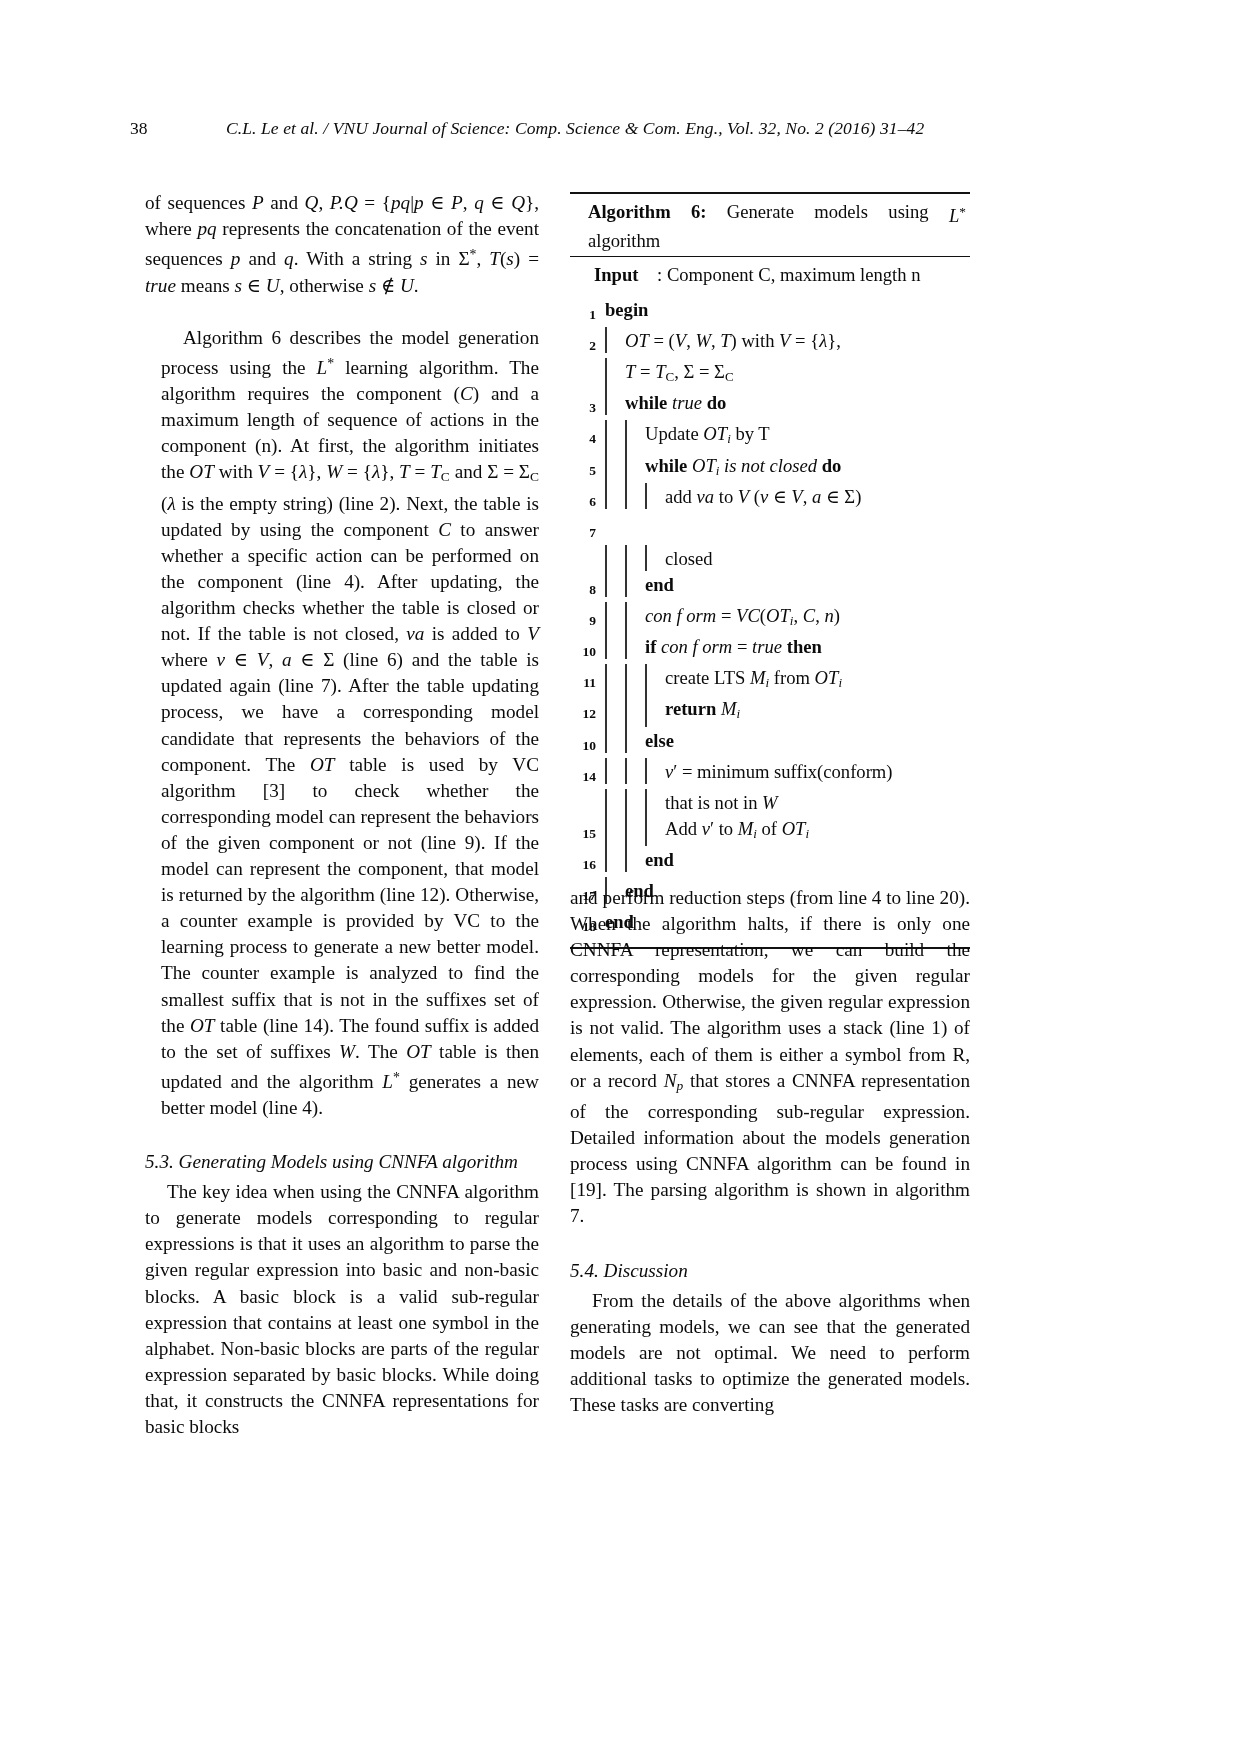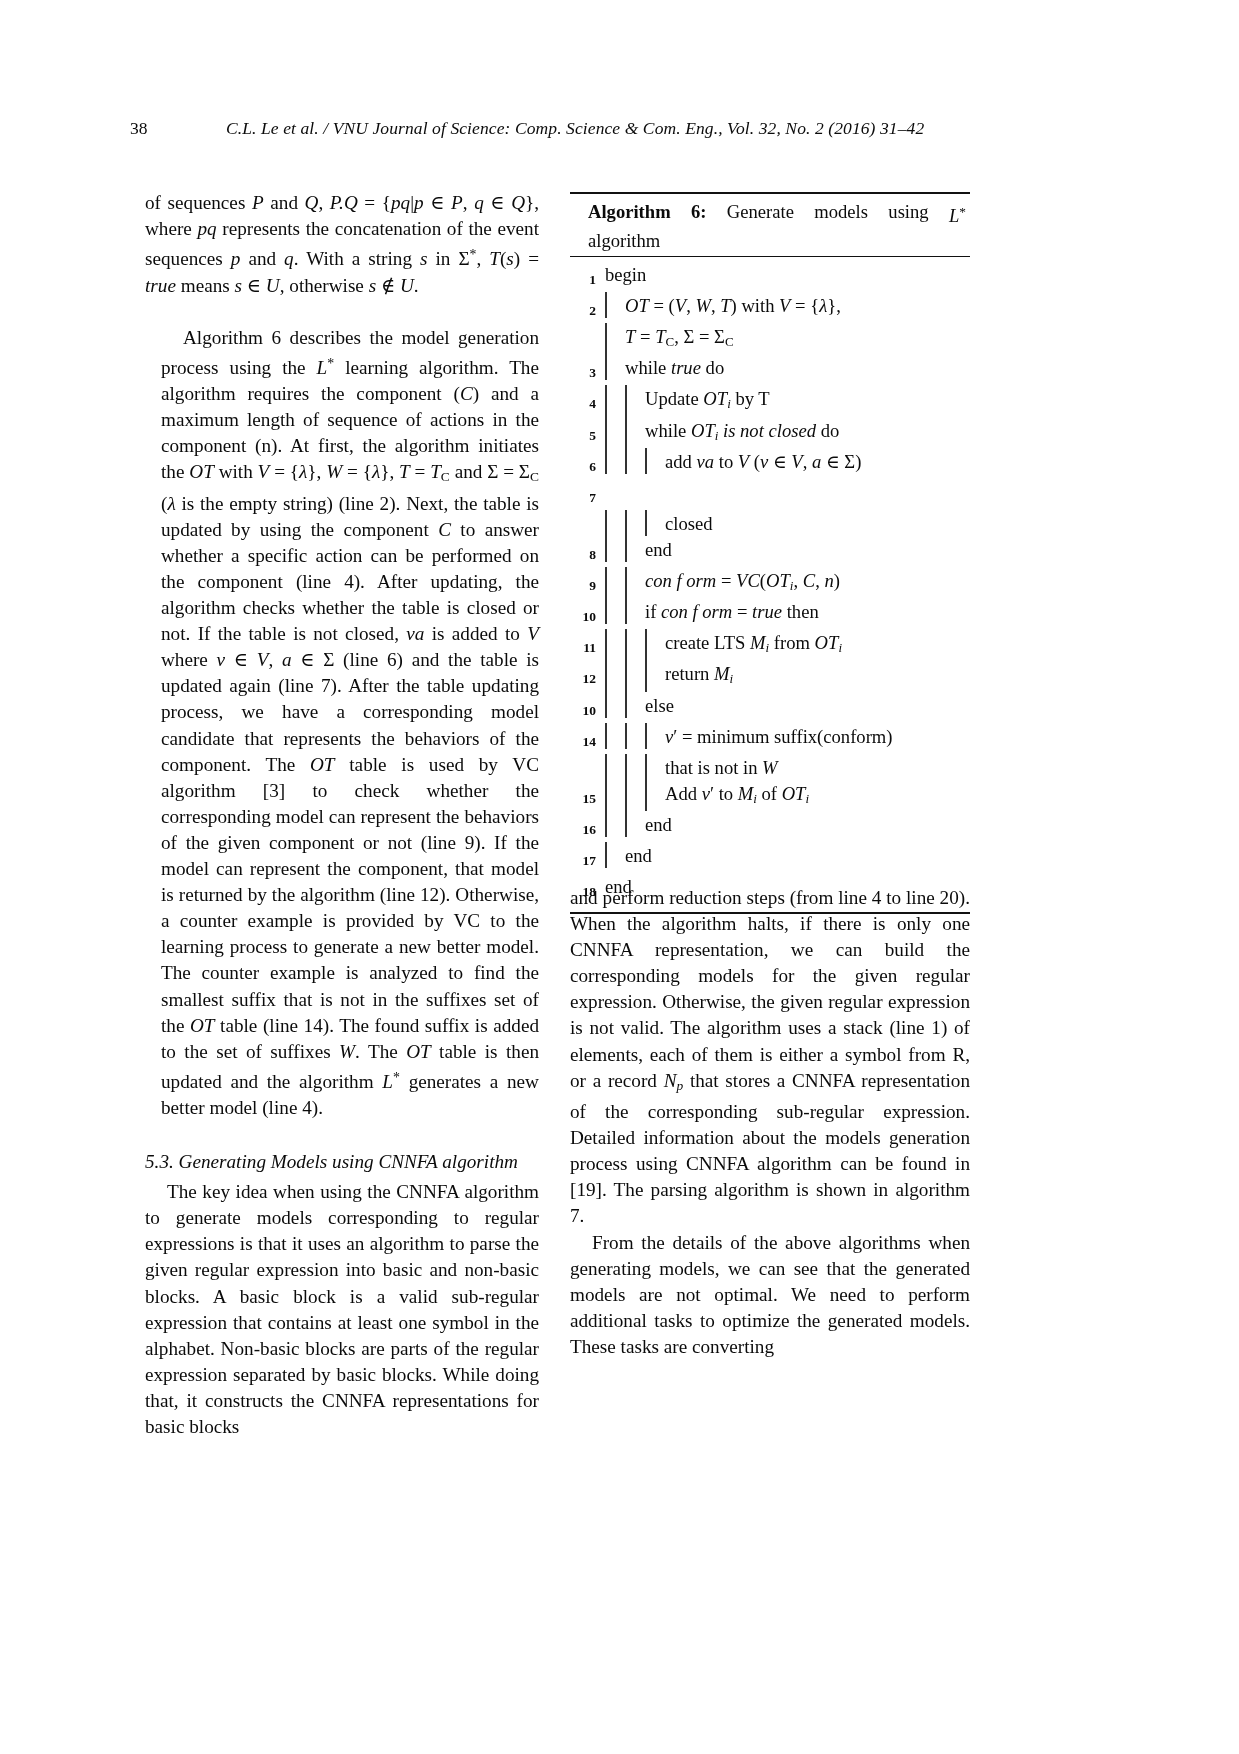--- a/index.html
+++ b/index.html
@@ -132,21 +132,21 @@
     padding-left: 9px;
   }
   .bar {
     flex: 0 0 2px;
     width: 2px;
     background: #333;
     margin-right: 18px;
   }
   .bar.b2 { margin-right: 18px; }
   .txt { flex: 1 1 auto; padding-top: 1px; }
-  .kw { font-weight: normal; }
+  .kw { font-weight: bold; }
 
   
   .algo-endrule {
     border-top: 2.4px solid #111;
     margin-top: 2px;
   }
 </style>
 </head>
 <body>
 
@@ -178,20 +178,24 @@
         <span>Generate</span>
         <span>models</span>
         <span>using</span>
         <span><i>L</i><sup class="star">*</sup></span>
       </div>
       <div>algorithm</div>
     </div>
 
     <div class="rule-mid"></div>
 
+    <div class="algo-input">
+      <b>Input</b>
+      <span style="padding-left:14px">: Component C, maximum length n</span>
+    </div>
 
     <div class="algo-body">
 
       <div class="ln">
         <span class="lnum">1</span>
         <span class="lbody">
             <span class="txt kw">begin</span>
           </span>
       </div>
 
@@ -377,17 +381,18 @@
       </div>
 
     </div>
 
     <div class="algo-endrule"></div>
   </div>
 
   <div class="col col-right">
     <p class="para noindent">and perform reduction steps (from line 4 to line 20). When the algorithm halts, if there is only one CNNFA representation, we can build the corresponding models for the given regular expression. Otherwise, the given regular expression is not valid. The algorithm uses a stack (line 1) of elements, each of them is either a symbol from R, or a record <i>N<sub class="sb">p</sub></i> that stores a CNNFA representation of the corresponding sub-regular expression. Detailed information about the models generation process using CNNFA algorithm can be found in [19]. The parsing algorithm is shown in algorithm 7.</p>
 
+    <h3 class="subsec">5.4. Discussion</h3>
 
     <p class="para">From the details of the above algorithms when generating models, we can see that the generated models are not optimal. We need to perform additional tasks to optimize the generated models. These tasks are converting</p>
   </div>
 
 </div>
 
 </body></html>

